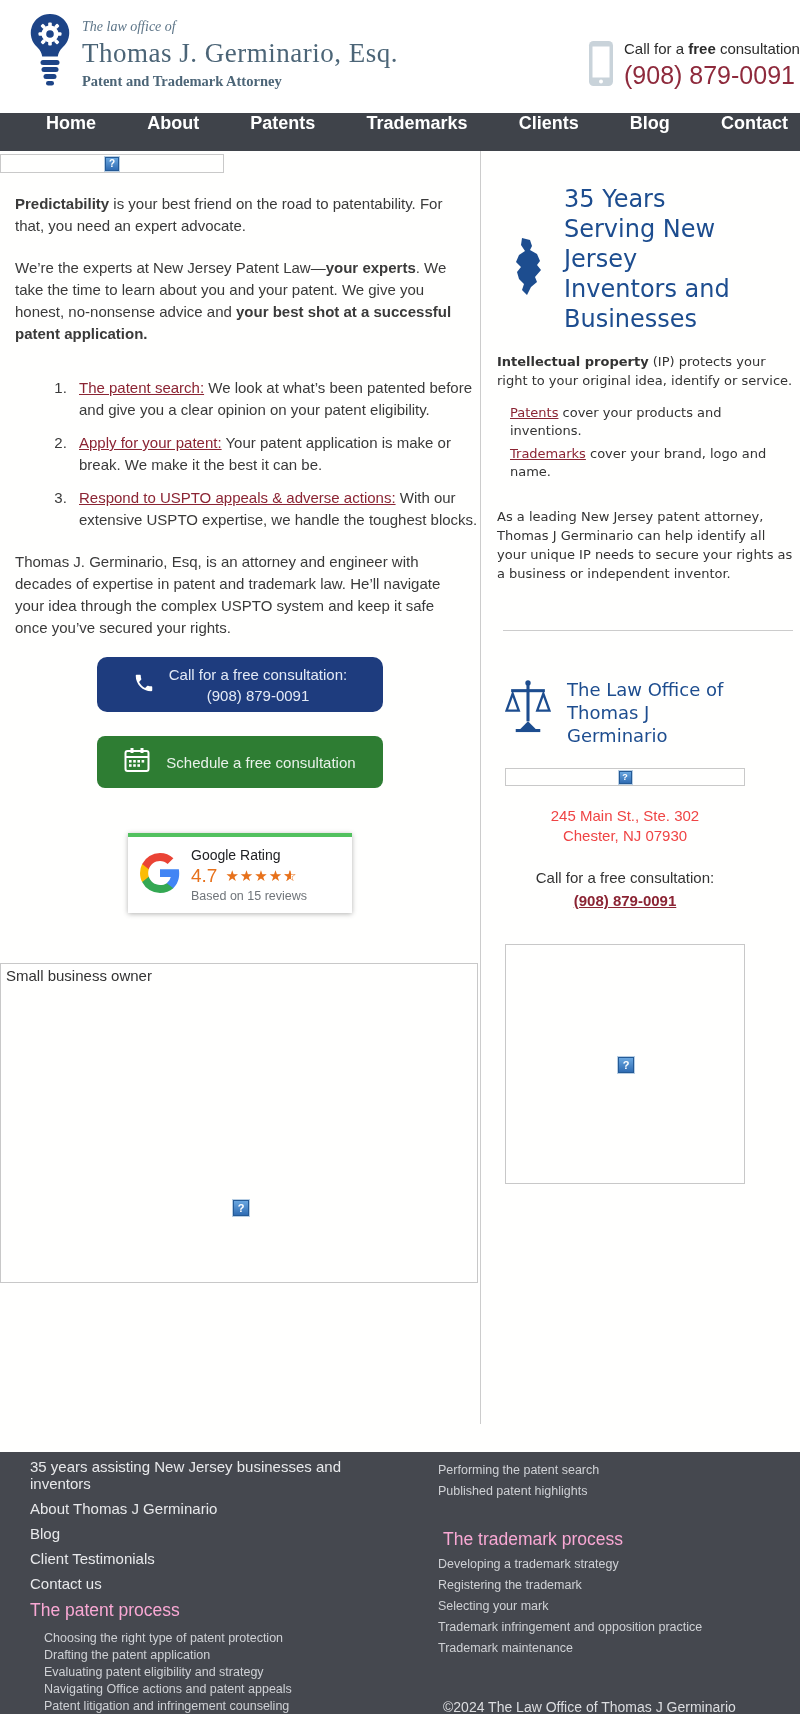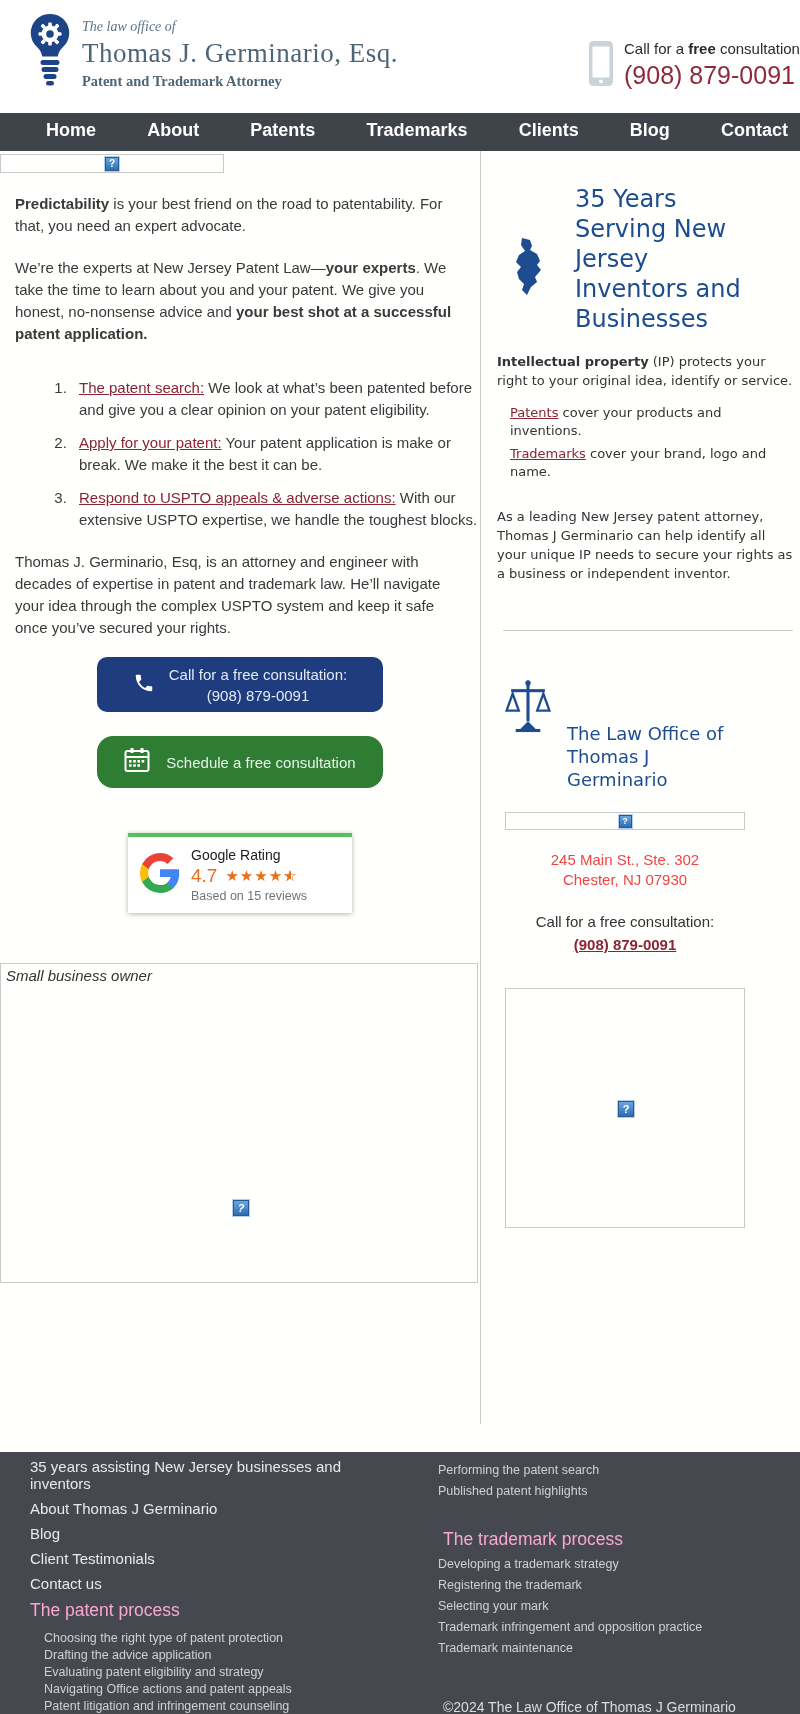--- a/index.html
+++ b/index.html
@@ -13,21 +13,21 @@
   .logo-tagline { font-style:italic; font-size:14px; color:#5d7588; margin-top:6px; }
   .logo-name { font-size:27px; letter-spacing:.5px; margin-top:3px; color:#4c6577; }
   .logo-subtitle { font-weight:bold; font-size:14.5px; margin-top:4px; color:#4c6577; }
   .header-call { position:absolute; left:588px; top:40px; display:flex; align-items:flex-start; white-space:nowrap; }
   .header-call-text { margin-left:10px; }
   .call-line { font-size:15px; color:#2b2b2b; }
   .header-phone { display:block; font-size:25px; color:#8e2a3c; text-decoration:none; margin-top:3px; }
 
   
   .main-nav { height:38px; background:#3f434a; }
-  .main-nav ul { list-style:none; display:flex; justify-content:space-between; align-items:flex-end; height:28px; padding:0 12px 0 46px; }
+  .main-nav ul { list-style:none; display:flex; justify-content:space-between; align-items:flex-start; height:28px; padding:0 12px 0 46px; }
   .main-nav a { color:#fff; font-size:18px; font-weight:bold; text-decoration:none; }
 
   
   .content { display:flex; min-height:1273px; }
   .main-col { width:480px; }
   .sidebar { width:320px; border-left:1px solid #ccc; padding:0 7px 0 16px; }
 
   
   .broken-icon { display:inline-block; width:14px; height:14px; background:linear-gradient(#6aa7e0,#2f6cb3); border:1px solid #245a96; outline:1px solid #b9cfe4; color:#fff; font-size:10px; font-weight:bold; line-height:12px; text-align:center; }
   .ph-bar { height:19px; border:1px solid #c9c9c9; display:flex; align-items:center; justify-content:center; }
@@ -35,50 +35,50 @@
   .top-ph-bar { width:224px; margin-top:3px; }
 
   .main-col p { font-size:15px; line-height:22px; color:#3a3a3a; margin:20px 28px 0 15px; }
   .red-link { color:#8b2433; text-decoration:underline; }
   .steps-list { margin:32px 0 0 15px; padding-left:56px; font-size:15px; line-height:22px; color:#3a3a3a; }
   .steps-list li { margin-bottom:11px; padding-left:8px; }
 
   .cta-btn { display:flex; width:286px; margin:18px auto 0 auto; align-items:center; justify-content:center; text-decoration:none; border-radius:10px; }
   .cta-blue { background:#1e3c7e; height:55px; margin-top:18px; }
   .cta-blue .cta-text { color:#e3eaf6; font-size:15px; line-height:21px; text-align:center; margin-left:14px; }
-  .cta-green { background:#2e7d33; height:52px; margin-top:24px; border-radius:16px; }
+  .cta-green { background:#2e7d33; height:52px; margin-top:24px; border-radius:8px; }
   .cta-green .cta-text { color:#e9f2ea; font-size:15px; margin-left:16px; }
 
   .google-card { width:224px; margin:45px auto 0 auto; background:#fff; border-top:4px solid #52c15f; box-shadow:0 1px 5px rgba(0,0,0,.3); padding:10px 6px 10px 12px; display:flex; align-items:center; }
   .gc-text { margin-left:11px; }
   .gc-title { font-size:14px; color:#202124; }
   .gc-rating-row { display:flex; align-items:center; margin-top:2px; }
   .gc-score { font-size:19px; color:#e7711b; margin-right:8px; }
   .gc-stars { font-family:"DejaVu Sans", sans-serif; font-size:15px; color:#e7711b; letter-spacing:1px; }
   .half-star { position:relative; display:inline-block; }
   .half-fill { position:absolute; left:0; top:0; width:52%; overflow:hidden; }
   .gc-reviews { font-size:12.5px; color:#70757a; margin-top:2px; }
 
-  .figure-box { position:relative; width:478px; height:320px; border:1px solid #c8c8c8; margin-top:50px;font-style:italic; }
+  .figure-box { position:relative; width:478px; height:320px; border:1px solid #c8c8c8; margin-top:50px; }
   .figure-caption { font-size:15px; color:#333; padding:3px 0 0 5px; }
   .figure-box .broken-icon { position:absolute; left:232px; top:236px; width:16px; height:16px; font-size:11px; line-height:14px; }
 
   
-  .sb-hero { display:flex; margin-top:33px;gap:11px; }
+  .sb-hero { display:flex; margin-top:33px; }
   .nj-icon { width:34px; margin:53px 0 0 13px; flex:none; }
   .sb-h1 { width:178px; margin-left:20px; font-family:"DejaVu Sans", sans-serif; font-size:24px; line-height:30px; font-weight:normal; color:#1d4d8f; }
   .sb-small { font-family:"DejaVu Sans", sans-serif; font-size:13px; line-height:19px; color:#333; margin-top:18px; width:297px; }
   .sb-bullets { list-style:none; margin:14px 0 0 13px; font-size:13px; line-height:18px; font-family:"DejaVu Sans", sans-serif; color:#333; width:285px; }
   .sb-bullets li { margin-bottom:5px; }
   .sb-divider { border:none; border-top:1px solid #ccc; margin:47px 0 0 6px; }
 
   .office { margin-left:8px; width:240px; }
   .office-head { display:flex; margin-top:47px; }
   .scales-icon { width:46px; flex:none; }
-  .sb-h2 { width:182px; margin-left:16px; font-family:"DejaVu Sans", sans-serif; font-size:18px; line-height:23px; font-weight:normal; color:#1d4d8f;margin-top:44px; }
+  .sb-h2 { width:182px; margin-left:16px; font-family:"DejaVu Sans", sans-serif; font-size:18px; line-height:23px; font-weight:normal; color:#1d4d8f; }
   .office-ph-bar { margin-top:21px; width:240px; height:18px; }
   .office-ph-bar .broken-icon { width:13px; height:13px; font-size:9px; line-height:11px; }
   .office-address { text-align:center; font-size:15px; line-height:20px; color:#ef4444; margin-top:20px; }
   .office-call { text-align:center; font-size:15px; line-height:20px; color:#333; margin-top:22px; }
   .office-phone { display:block; text-align:center; font-size:15px; font-weight:bold; color:#8b2433; text-decoration:underline; margin-top:4px; }
   .map-box { position:relative; width:240px; height:240px; border:1px solid #c8c8c8; margin-top:35px; }
   .map-box .broken-icon { position:absolute; left:112px; top:112px; width:16px; height:16px; font-size:11px; line-height:14px; }
 
   
   .site-footer { height:262px; margin-top:28px; background:#45484f; display:flex; padding-top:6px; overflow:hidden; }
@@ -291,21 +291,21 @@
 
   <footer class="site-footer">
     <div class="foot-left">
       <a class="foot-link">35 years assisting New Jersey businesses and inventors</a>
       <a class="foot-link">About Thomas J Germinario</a>
       <a class="foot-link">Blog</a>
       <a class="foot-link">Client Testimonials</a>
       <a class="foot-link">Contact us</a>
       <a class="foot-heading">The patent process</a>
       <a class="foot-sub">Choosing the right type of patent protection</a>
-      <a class="foot-sub">Drafting the advice application</a>
+      <a class="foot-sub">Drafting the patent application</a>
       <a class="foot-sub">Evaluating patent eligibility and strategy</a>
       <a class="foot-sub">Navigating Office actions and patent appeals</a>
       <a class="foot-sub">Patent litigation and infringement counseling</a>
 
     </div>
     <div class="foot-right">
       <a class="foot-sub">Performing the patent search</a>
       <a class="foot-sub">Published patent highlights</a>
       <a class="foot-heading">The trademark process</a>
       <a class="foot-sub">Developing a trademark strategy</a>

